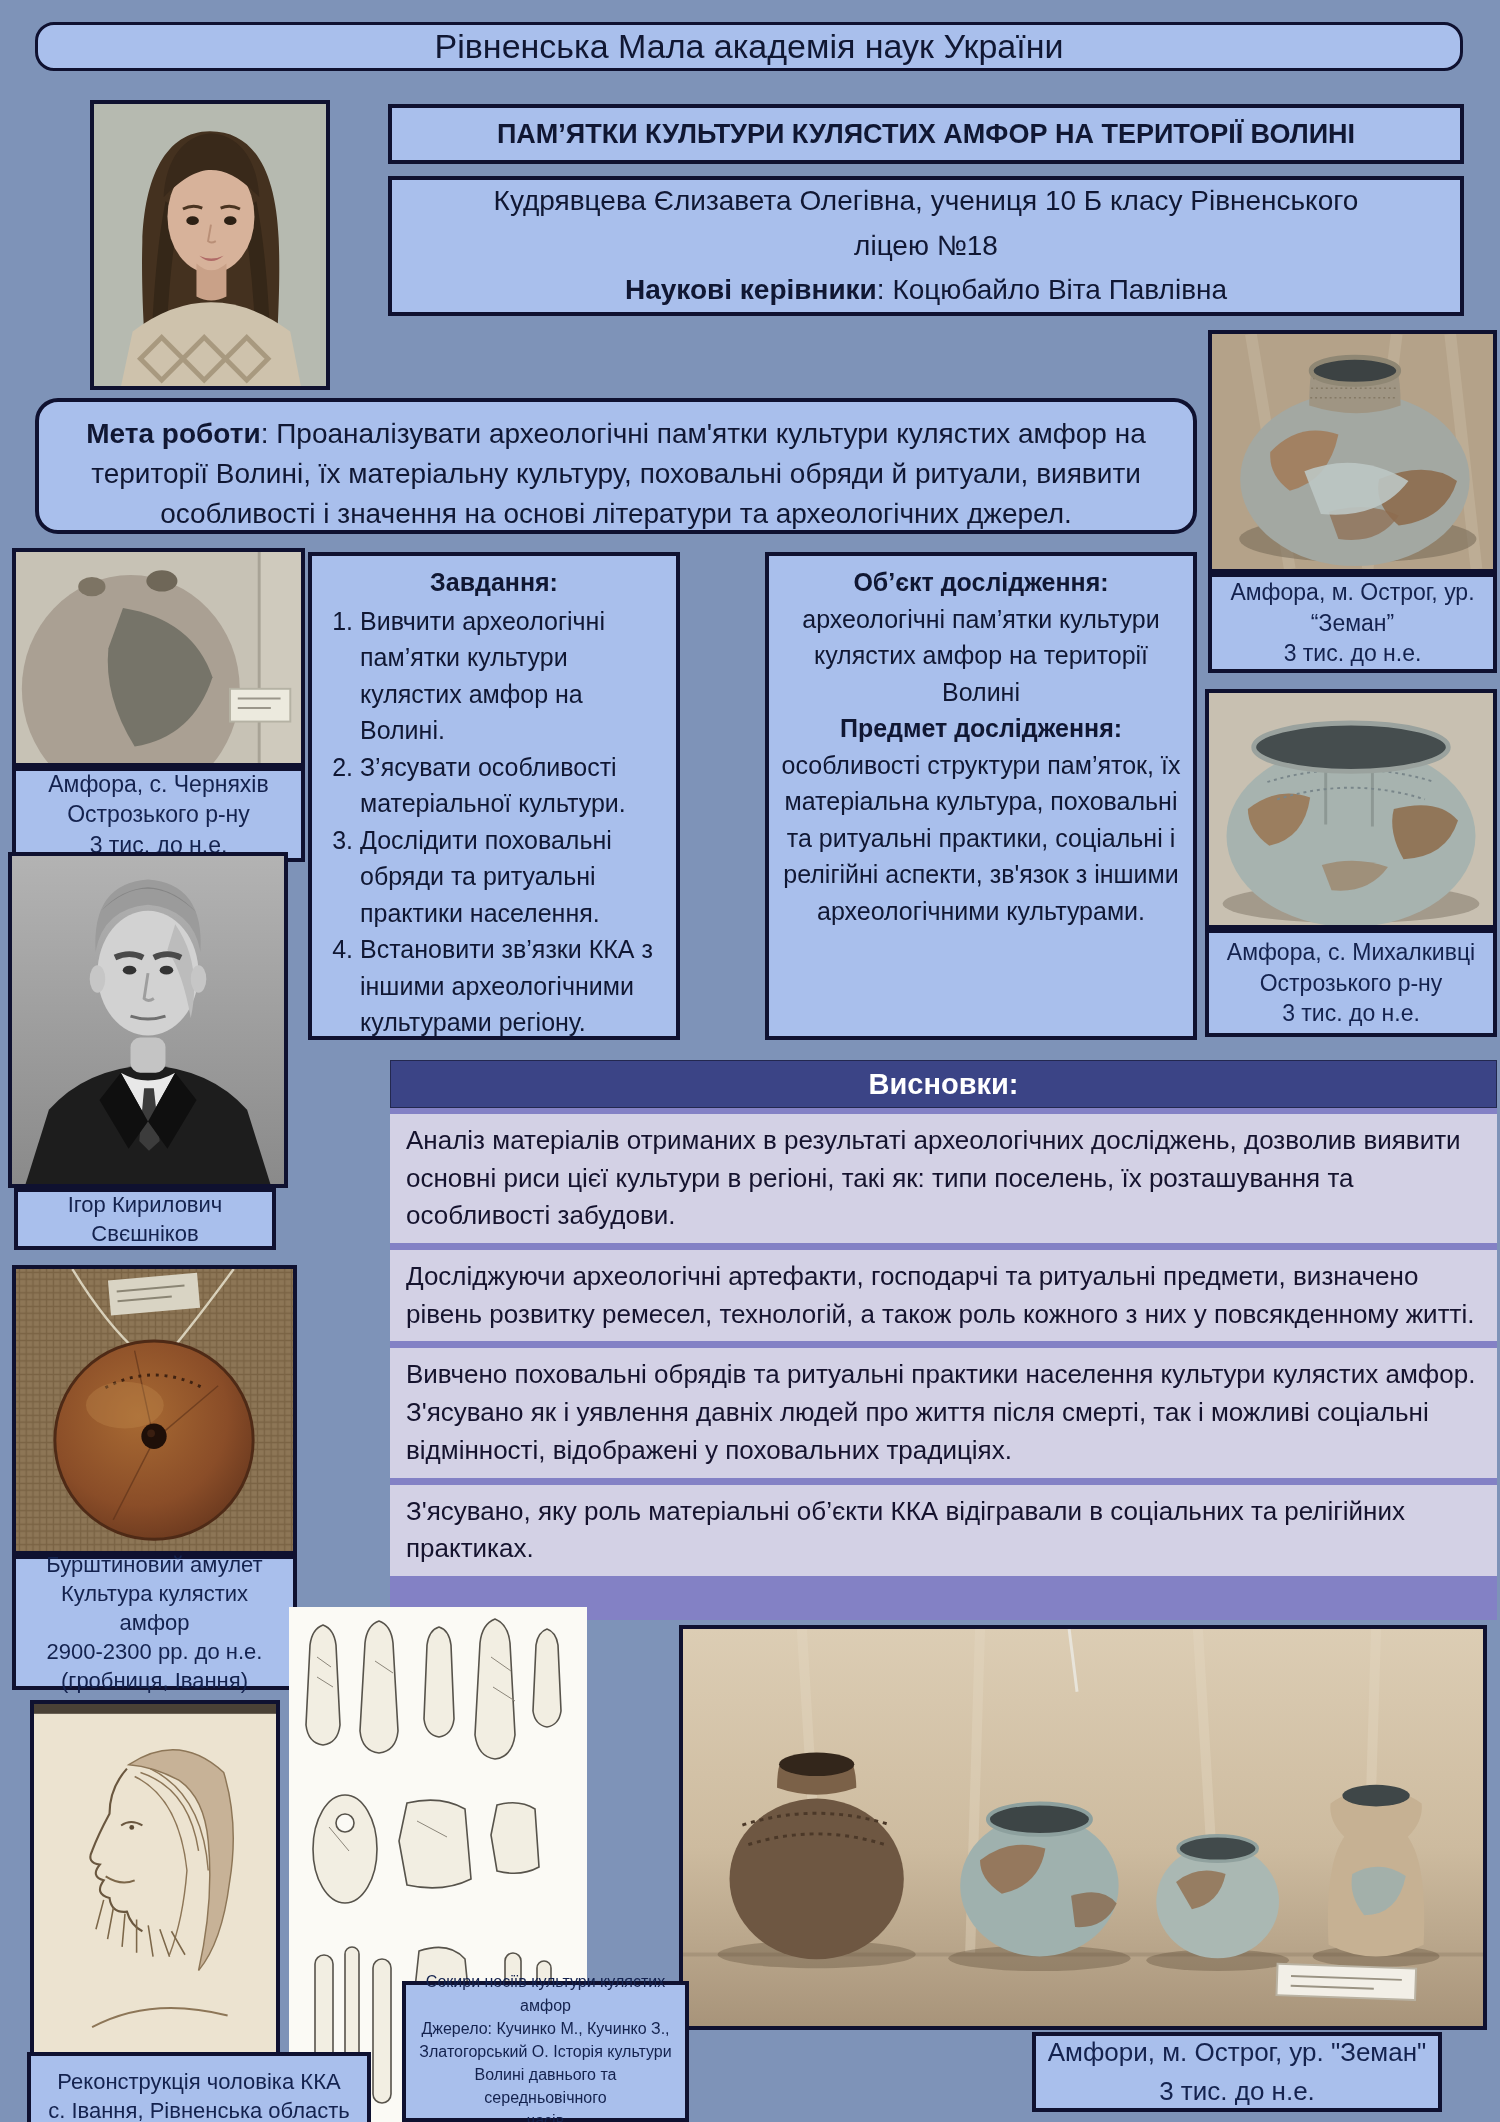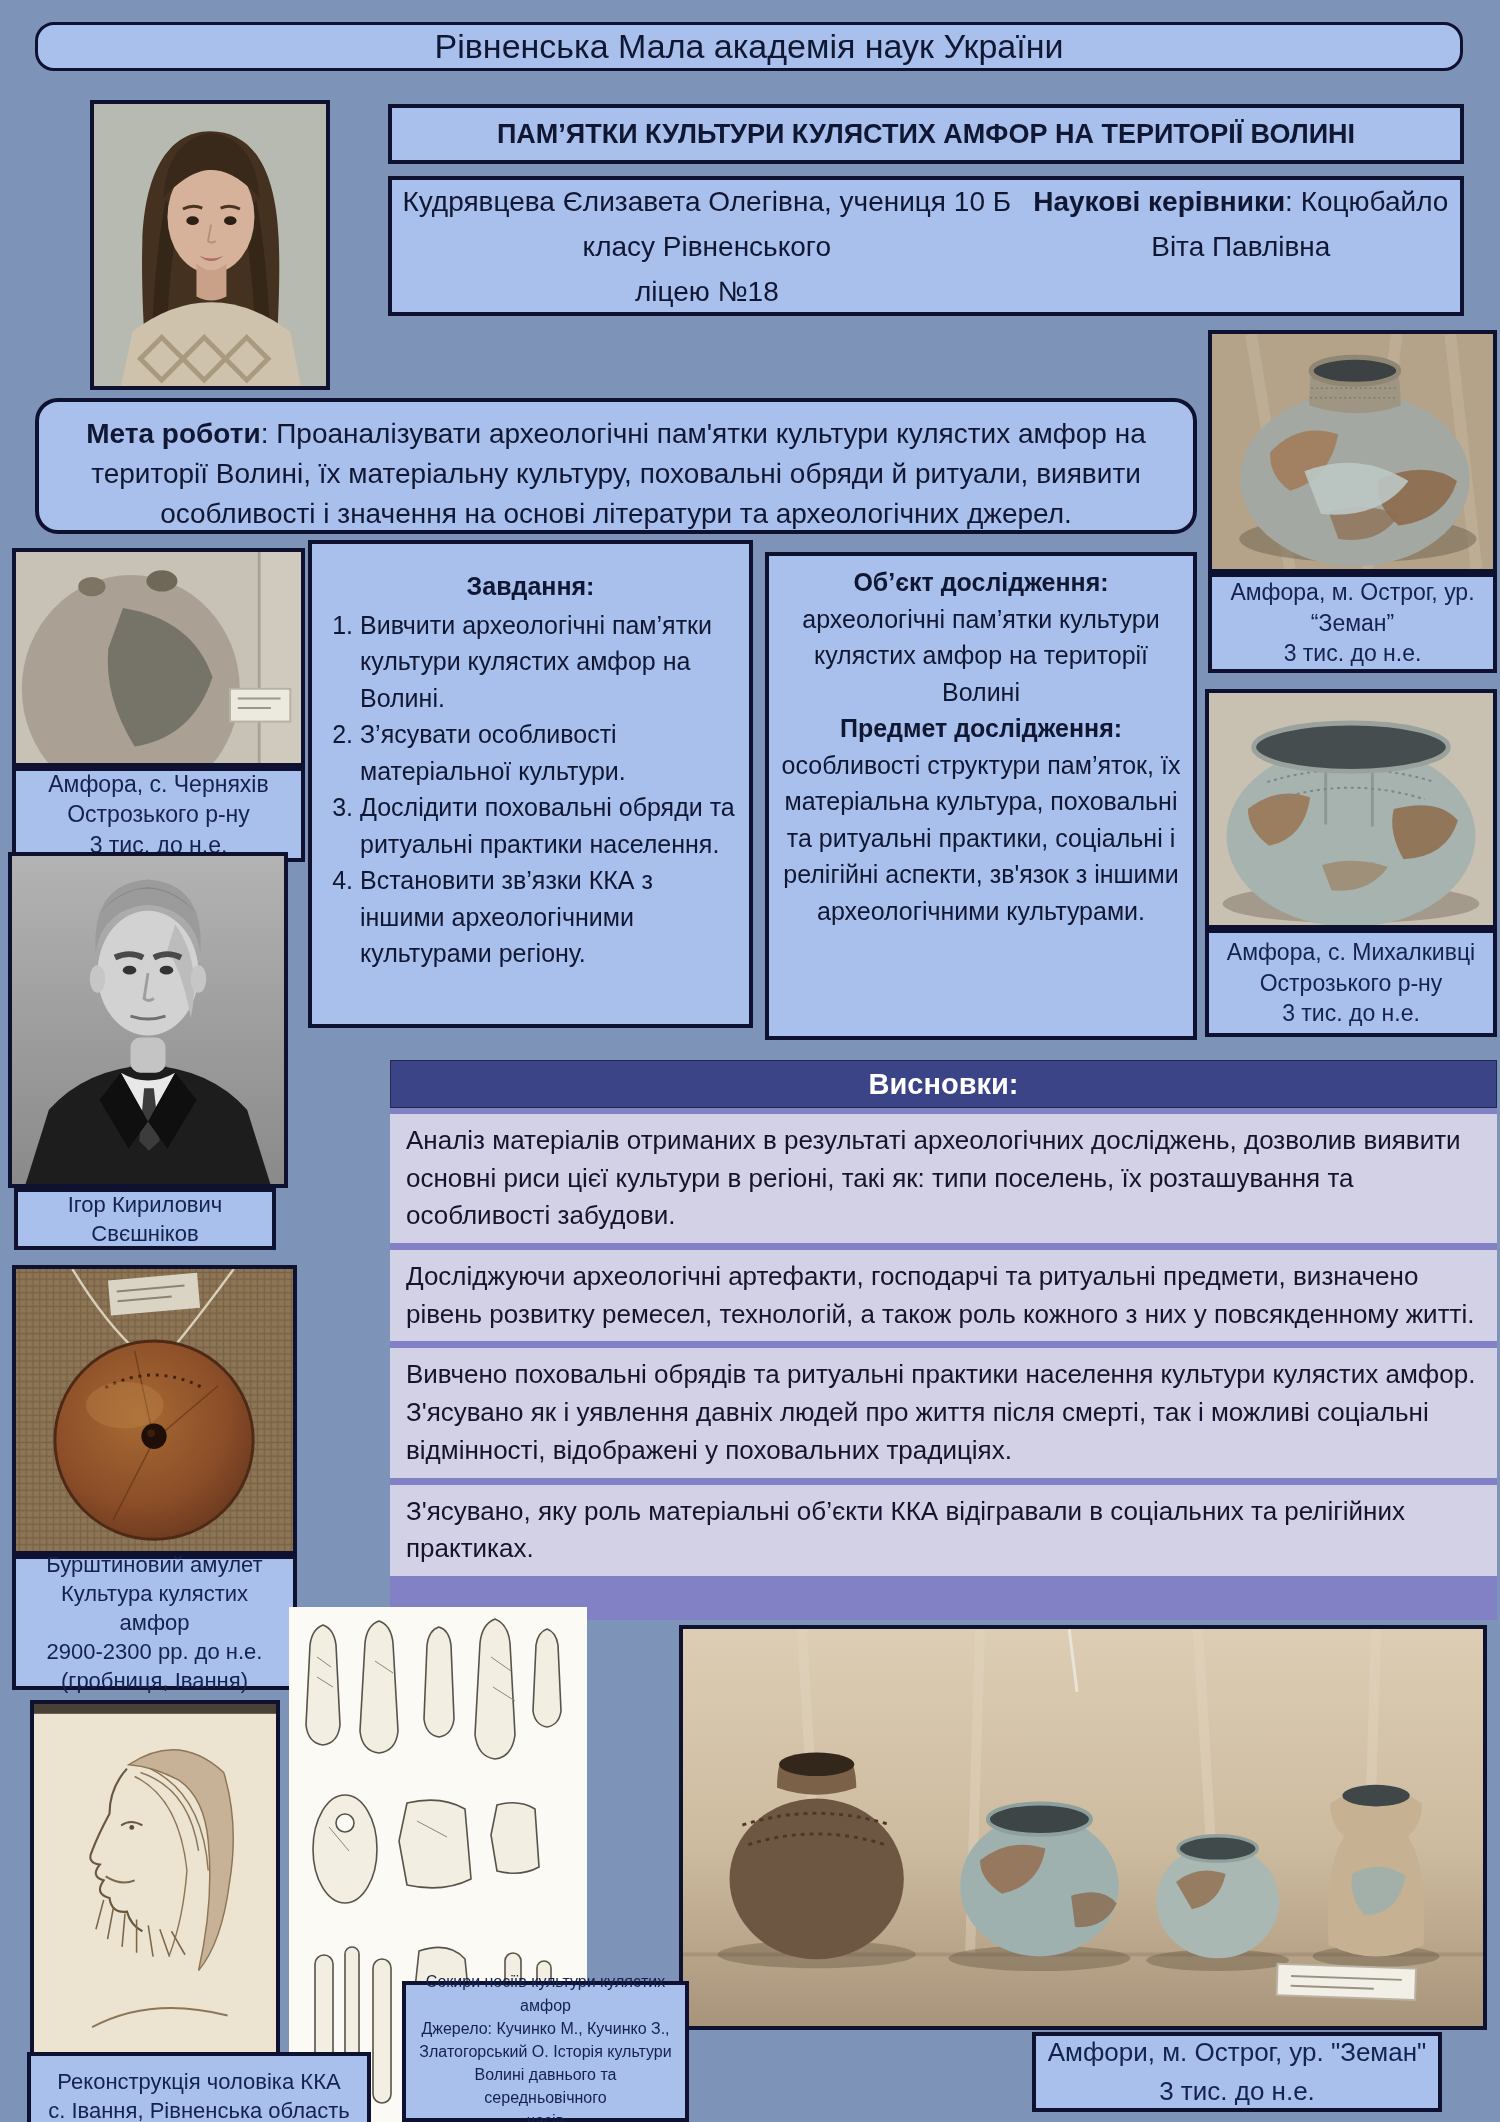--- a/index.html
+++ b/index.html
@@ -14,24 +14,24 @@
   .photo{position:absolute;border:4px solid var(--panel-border);overflow:hidden;background:#999;}
   .photo svg{display:block;width:100%;height:100%;}
   .caption{display:flex;align-items:center;justify-content:center;text-align:center;
            white-space:pre-line;color:var(--caption-text);font-size:23px;line-height:1.32;padding:4px 8px;}
   .center{text-align:center;}
   b{font-weight:bold;}
 
   .banner{left:35px;top:22px;width:1428px;height:49px;border-width:3px;display:flex;align-items:center;justify-content:center;font-size:34px;border-radius:19px;}
   .student-photo{left:90px;top:100px;width:240px;height:290px;}
   .title-box{left:388px;top:104px;width:1076px;height:60px;display:flex;align-items:center;justify-content:center;font-weight:bold;font-size:27px;}
-  .author-box{left:388px;top:176px;width:1076px;height:140px;font-size:28px;line-height:1.6;display:flex;flex-direction:row;justify-content:center;}
+  .author-box{left:388px;top:176px;width:1076px;height:140px;font-size:28px;line-height:1.6;display:flex;flex-direction:column;justify-content:center;}
   .author-box p{white-space:pre-line;}
   .goal-box{left:35px;top:398px;width:1162px;height:136px;font-size:28px;line-height:1.42;padding:12px 14px;text-align:center;border-radius:23px;}
-  .tasks-box{left:308px;top:540px;width:445px;height:488px;font-size:25px;line-height:1.46;padding:24px 12px;}
+  .tasks-box{left:308px;top:552px;width:372px;height:488px;font-size:25px;line-height:1.46;padding:8px 12px;}
   .tasks-box ol{padding-left:36px;margin-top:2px;}
   .research-box{left:765px;top:552px;width:432px;height:488px;font-size:25px;line-height:1.46;padding:8px 6px;text-align:center;}
 
   .ph-cherniakhiv{left:12px;top:548px;width:293px;height:219px;}
   .cap-cherniakhiv{left:12px;top:767px;width:293px;height:95px;}
   .ph-ostroh-top{left:1208px;top:330px;width:289px;height:243px;}
   .cap-ostroh-top{left:1208px;top:573px;width:289px;height:100px;}
   .ph-mykhalkivtsi{left:1205px;top:689px;width:292px;height:240px;}
   .cap-mykhalkivtsi{left:1205px;top:929px;width:292px;height:108px;}
   .ph-svieshnikov{left:8px;top:852px;width:280px;height:336px;}

